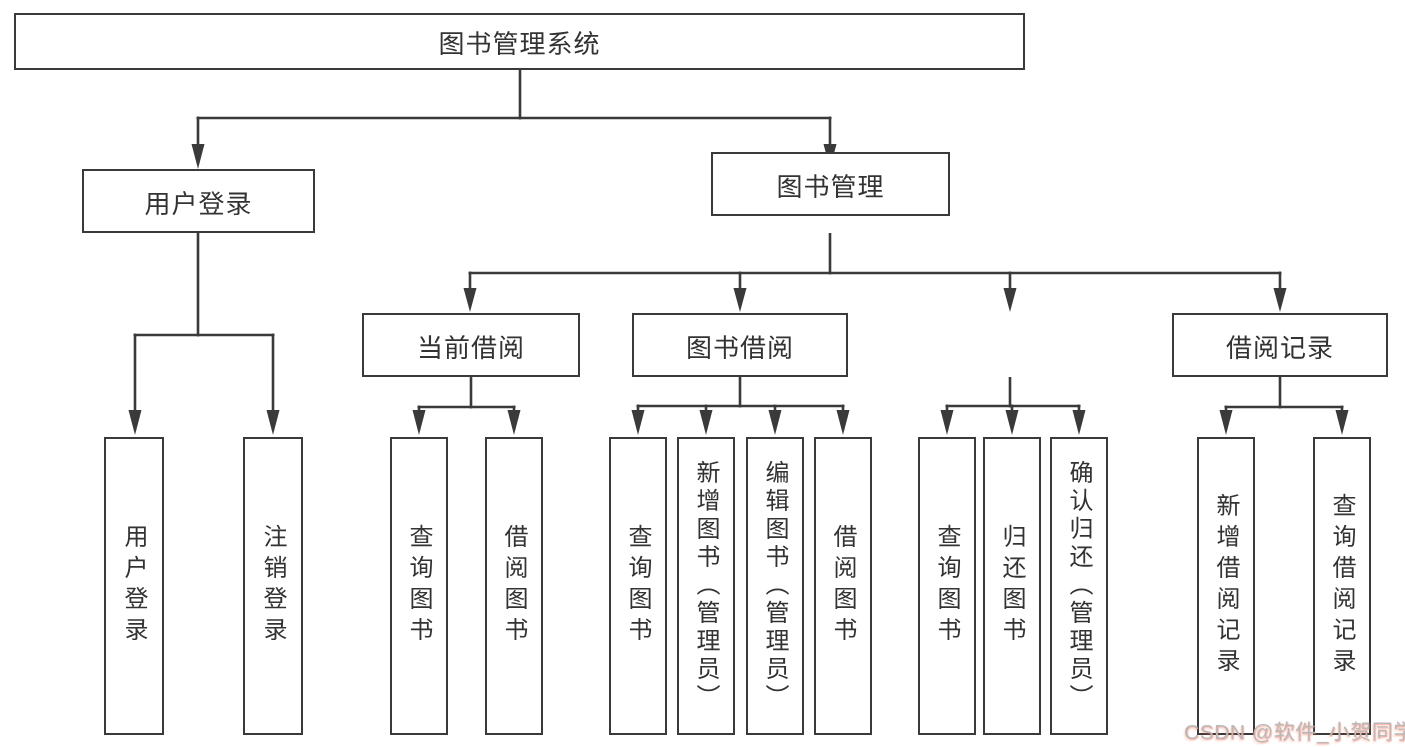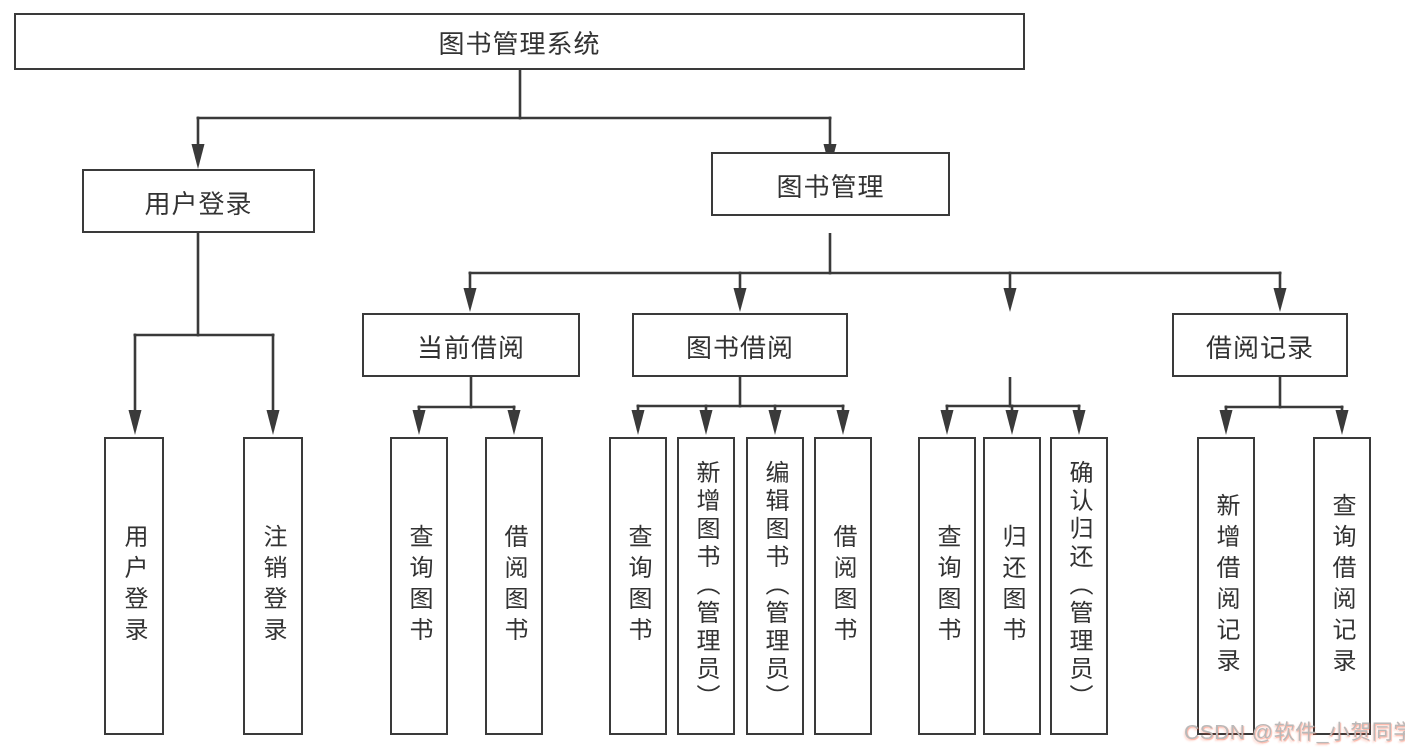--- a/index.html
+++ b/index.html
@@ -29,21 +29,21 @@
     color:var(--text);
   }
   .v.tight .lbl{letter-spacing:4px;}
   
   #nr {left:14px;  top:13px;  width:1011px;height:57px;}
   #n1 {left:82px;  top:169px; width:233px; height:64px;}
   #n2 {left:711px; top:152px; width:239px; height:64px;}
   #b1 {left:362px; top:313px; width:218px; height:64px;}
   #b2 {left:632px; top:313px; width:216px; height:64px;}
   #b3 {left:903px; top:313px; width:215px; height:64px;}
-  #b4 {left:1172px;top:313px; width:176px; height:64px;}
+  #b4 {left:1172px;top:313px; width:216px; height:64px;}
   .leaf{top:437px;height:298px;width:60px;}
   #a1 {left:104px;} #a2 {left:243px;}
   #nb1{left:390px;width:58px;} #nb2{left:485px;width:58px;}
   #bb1{left:609px;width:58px;} #bb2{left:677px;width:58px;}
   #bb3{left:746px;width:58px;} #bb4{left:814px;width:58px;}
   #cb1{left:918px;width:58px;} #cb2{left:983px;width:58px;} #cb3{left:1050px;width:58px;}
   #br1{left:1197px;width:58px;} #br2{left:1313px;width:58px;}
   #watermark{
     position:absolute;left:1184px;top:715px;z-index:5;
     font-size:21px;color:#b9b9b9;letter-spacing:0.5px;

